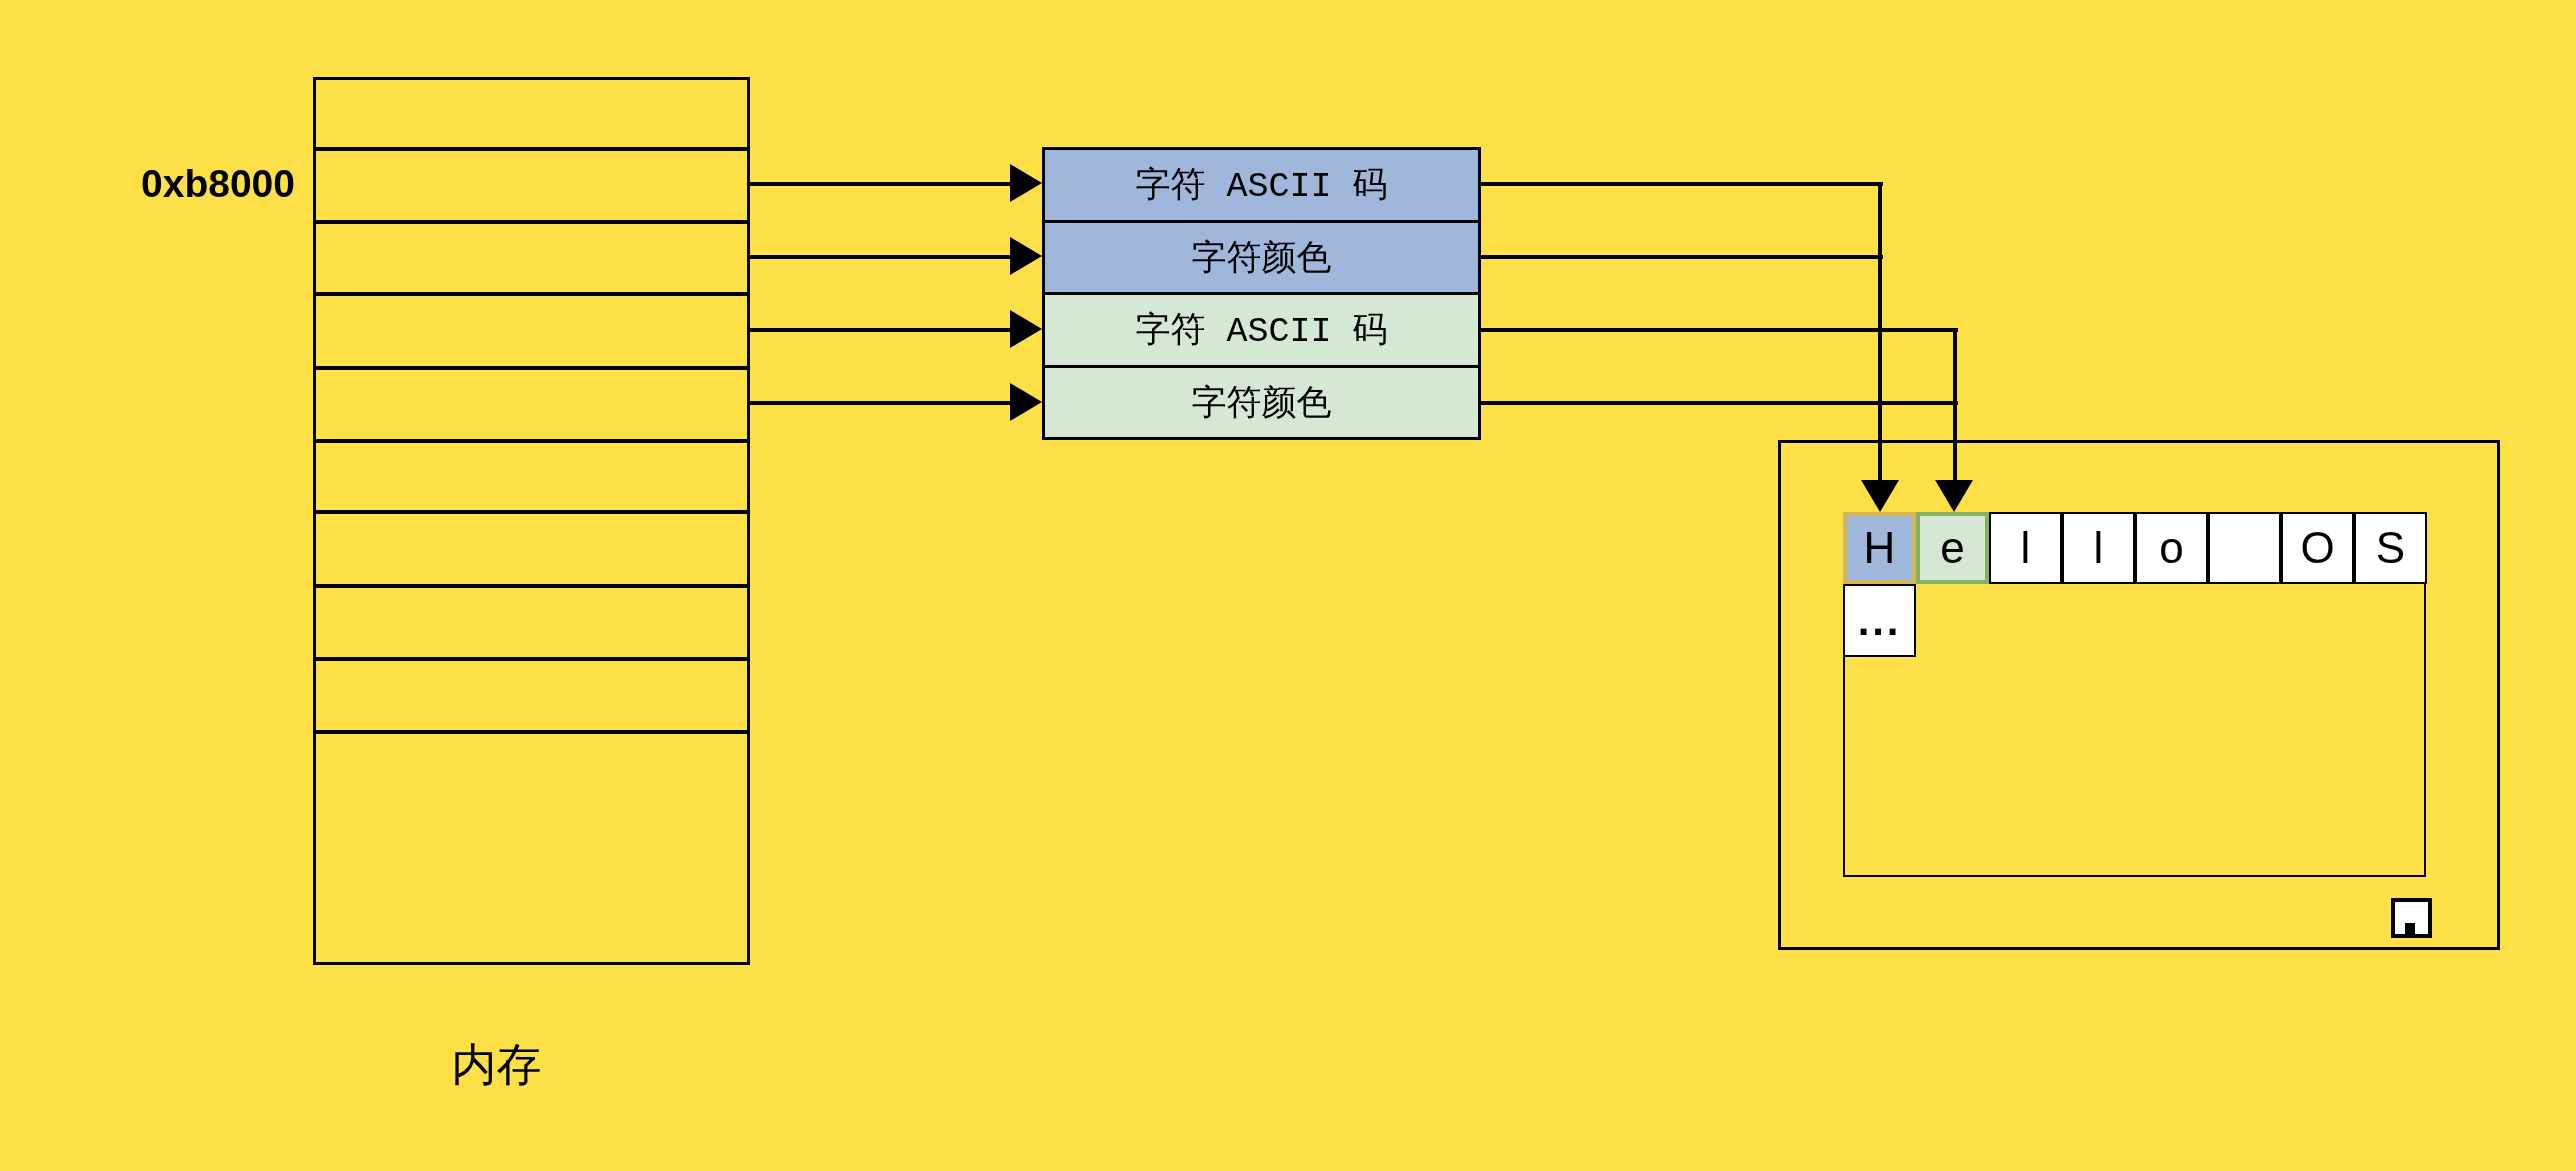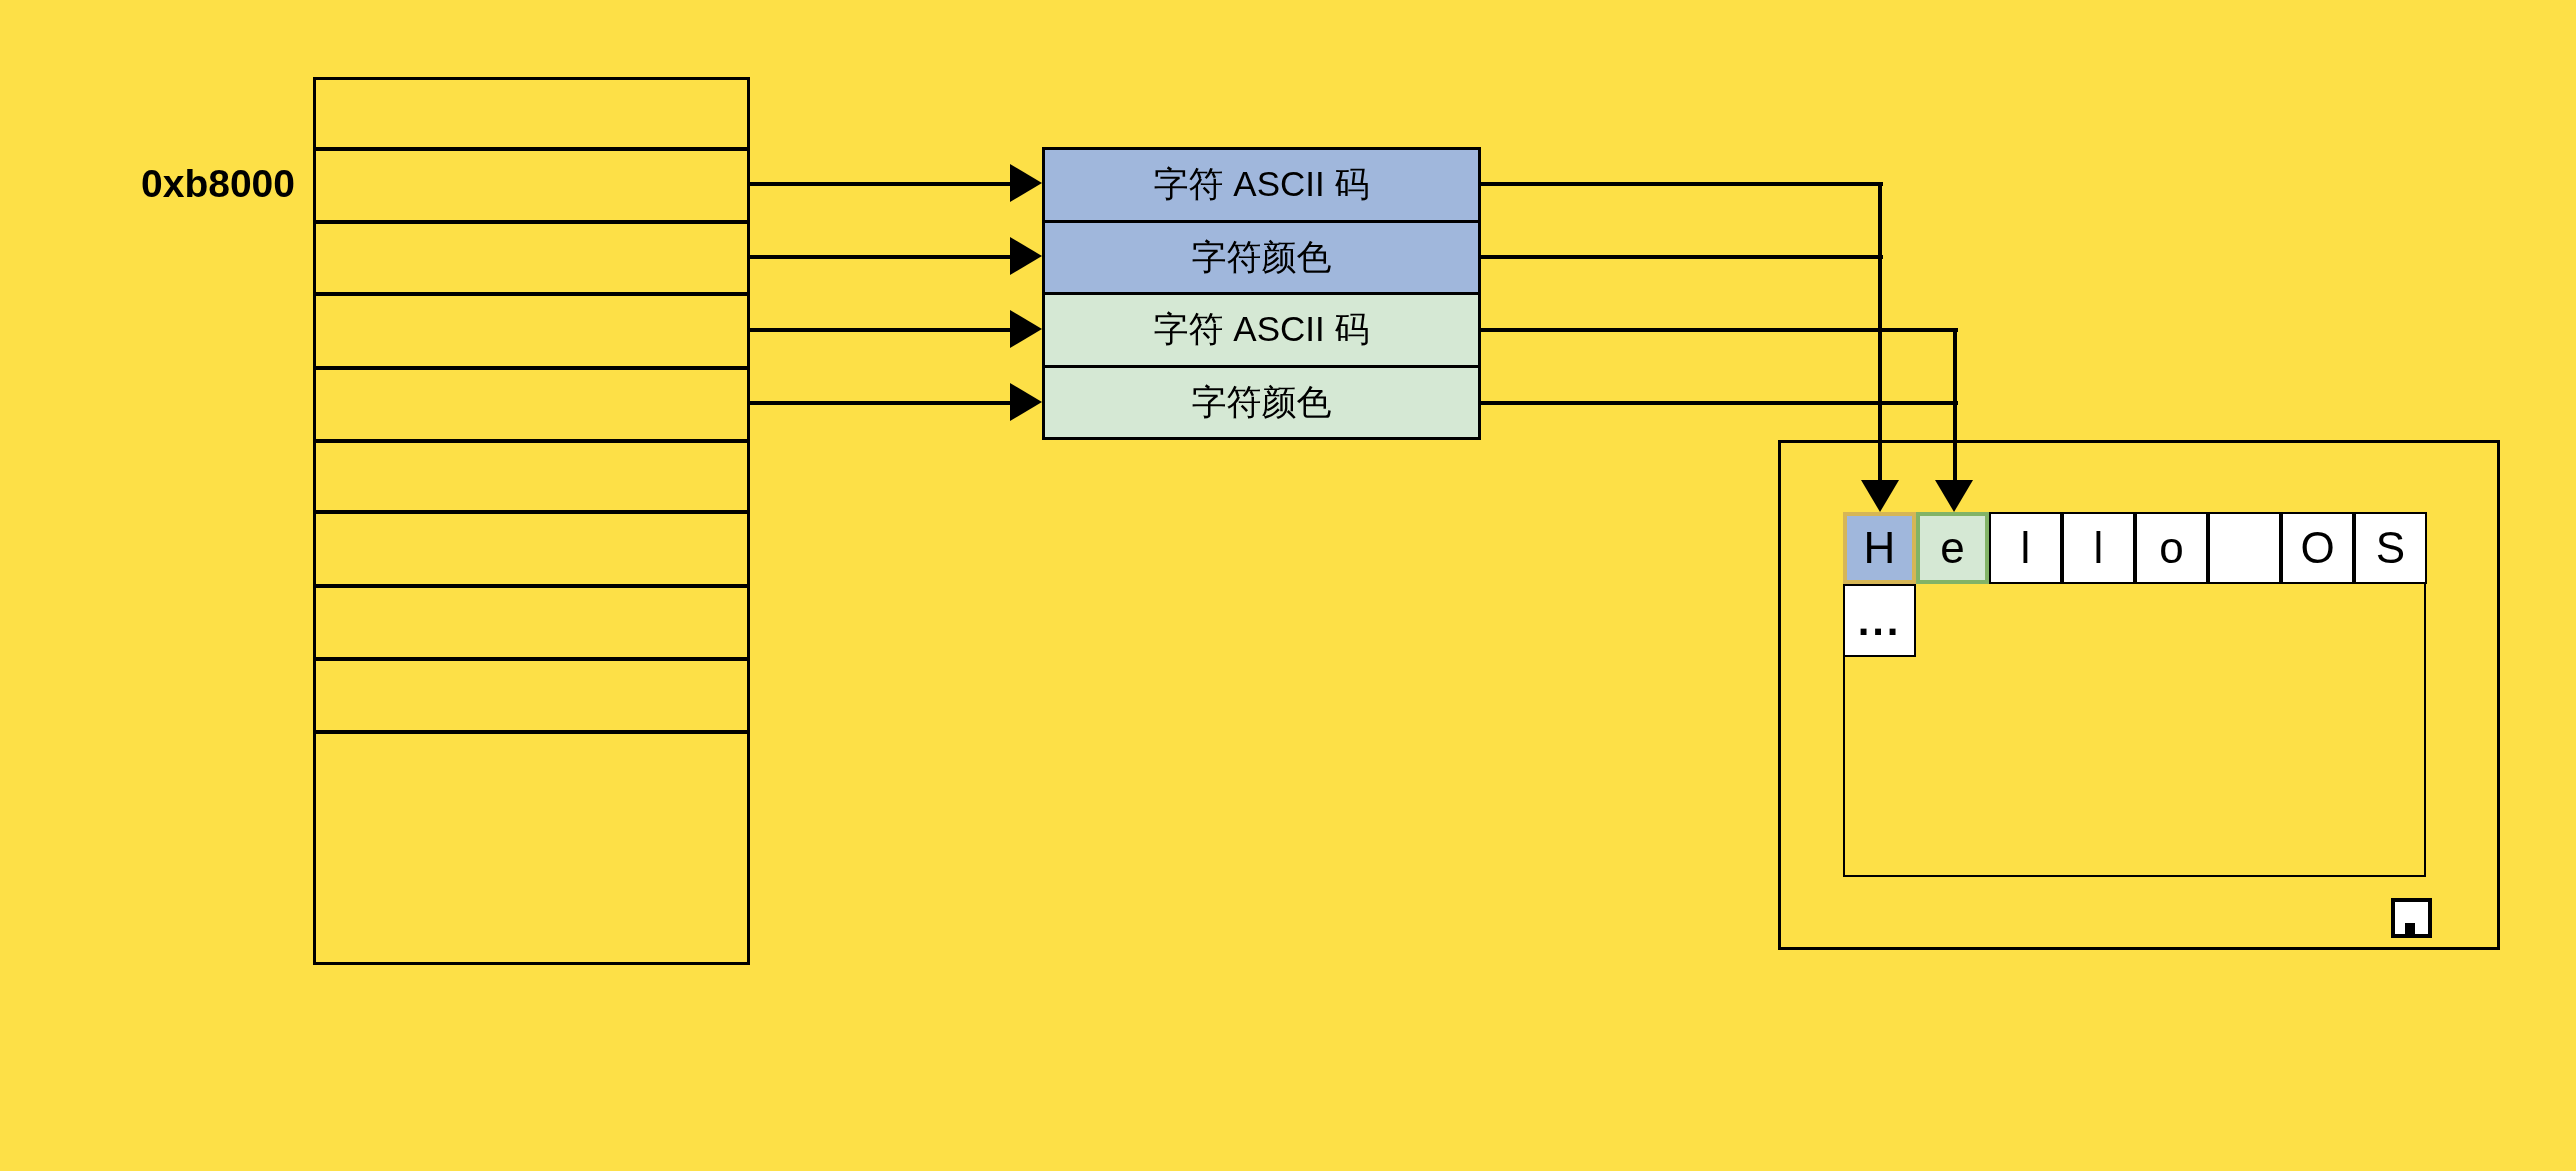--- a/index.html
+++ b/index.html
@@ -24,21 +24,21 @@
   #address-label {
     left: 80px; top: 163px; width: 215px;
     font-size: 39px; font-weight: bold; color: #000;
     text-align: right; line-height: 42px;
   }
 
   
   #buffer-box {
     left: 1042px; top: 147px; width: 439px; height: 293px;
     border: 3.6px solid #000;
-    display: flex; flex-direction: column;
+    display: flex; flex-direction: column; font-family: Liberation Mono, monospace;
   }
   .buffer-row {
     flex: 1 1 0;
     display: flex; align-items: center; justify-content: center;
     font-size: 35px; color: #000;
     border-bottom: 3.6px solid #000;
   }
   .buffer-row:last-child { border-bottom: none; }
 
   
@@ -151,15 +151,16 @@
   <div class="cell" style="left: 2208px; background-color: rgb(255, 255, 255); border-color: rgb(0, 0, 0);"></div>
   <div class="cell" style="left: 2281px; background-color: rgb(255, 255, 255); border-color: rgb(0, 0, 0);">O</div>
   <div class="cell" style="left: 2354px; background-color: rgb(255, 255, 255); border-color: rgb(0, 0, 0);">S</div>
 
   <div class="abs" id="ellipsis-box">...</div>
 
   <div class="abs" id="power-icon">
     <div class="nub"></div>
   </div>
 
+  <div class="section-label" id="memory-label">内存</div>
 
 </div>
 
 
 </body></html>

